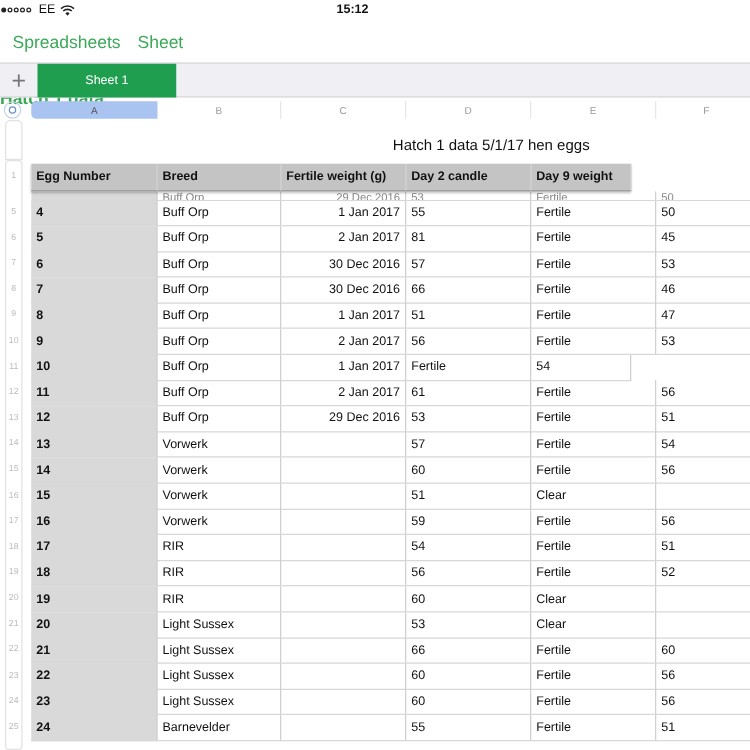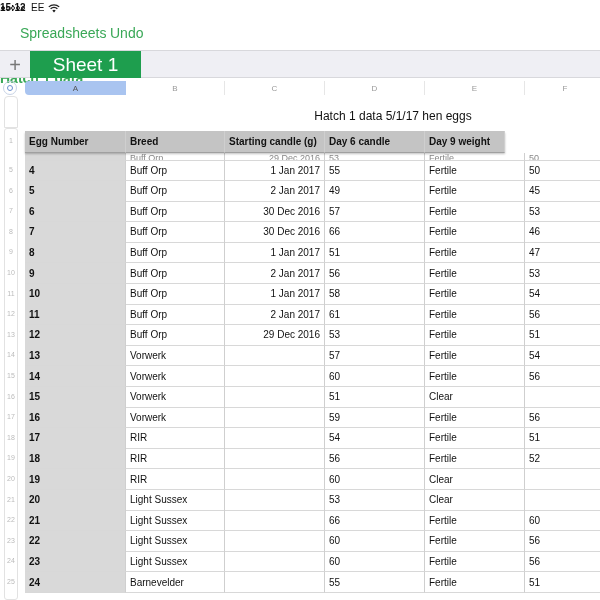--- a/index.html
+++ b/index.html
@@ -4,29 +4,29 @@
 <style>
   * { box-sizing: border-box; margin: 0; padding: 0; }
   html, body { width: 600px; height: 600px; overflow: hidden; background: #fff; font-family: "Liberation Sans", sans-serif; color: #111; }
   .status-bar { position: absolute; left: 0; top: 0; width: 564px; height: 16px; font-size: 10px; }
   .status-left { position: absolute; left: 1px; top: 2px; display: flex; align-items: center; gap: 4px; }
   .signal { display: flex; gap: 1px; align-items: center; }
   .dot { width: 4px; height: 4px; border-radius: 50%; border: 0.8px solid #222; }
   .dot.filled { background: #222; }
   .carrier { font-size: 10px; margin-left: 2px; }
   .wifi { width: 12px; height: 10px; }
-  .clock { position: absolute; left: 0; right: 0; top: 2px; text-align: left; font-size: 10px; font-weight: bold; }
+  .clock { position: absolute; left: 0; right: 0; top: 2px; text-align: center; font-size: 10px; font-weight: bold; }
 
   .nav-bar { position: absolute; left: 0; top: 16px; width: 600px; height: 34px; }
   .nav-btn { position: absolute; top: 9px; font-size: 14px; color: #3aa857; cursor: pointer; }
   .nav-title { position: absolute; left: 0; right: 0; top: 9px; text-align: left; font-size: 14px; font-weight: bold; color: #3aa857; pointer-events: none; margin-top: 45px; }
 
   .tab-bar { position: absolute; left: 0; top: 50px; width: 600px; height: 28px; background: #efeff4; border-top: 1px solid #d8d8dc; border-bottom: 1px solid #d8d8dc; }
   .add-sheet { position: absolute; left: 0; top: 0; width: 30px; height: 28px; display: flex; align-items: center; justify-content: center; font-size: 20px; color: #777; font-weight: 300; }
-  .sheet-tab { position: absolute; left: 30px; top: 0; width: 111px; height: 27px; background: #1e9e4e; color: #fff; font-size: 19px; display: flex; align-items: center; justify-content: center; }
+  .sheet-tab { position: absolute; left: 30px; top: 0; width: 111px; height: 27px; background: #1e9e4e; color: #fff; font-size: 10px; display: flex; align-items: center; justify-content: center; }
 
   .col-header-row { position: absolute; left: 0; top: 79px; width: 600px; height: 18px; }
   .corner-btn { position: absolute; left: 3px; top: 2px; width: 14px; height: 14px; border-radius: 50%; border: 1px solid #c8d3e6; display: flex; align-items: center; justify-content: center; }
   .corner-btn span { width: 6px; height: 6px; border-radius: 50%; border: 1px solid #6d8fcf; }
   .col-letter { position: absolute; top: 2px; height: 14px; font-size: 8px; color: #999; display: flex; align-items: center; justify-content: center; border-right: 1px solid #e6e6e6; }
   .col-letter.selected { background: #a9c4f0; color: #555; border-radius: 4px 0 0 4px; border-right: none; }
 
   .row-gutter { position: absolute; left: 4px; top: 128px; width: 14px; height: 472px; border: 1px solid #e2e2e2; border-radius: 3px; }
   .gutter-top { position: absolute; left: 4px; top: 96px; width: 14px; height: 32px; border: 1px solid #e2e2e2; border-radius: 4px 4px 0 0; }
   .row-num { position: absolute; left: 4px; width: 14px; font-size: 7px; color: #bbb; text-align: center; }
@@ -60,22 +60,22 @@
     <svg class="wifi" viewBox="0 0 12 10">
       <path d="M6 9.5 L4.3 7.6 A2.5 2.5 0 0 1 7.7 7.6 Z" fill="#222"></path>
       <path d="M2.6 5.8 A5 5 0 0 1 9.4 5.8" stroke="#222" stroke-width="1.3" fill="none"></path>
       <path d="M0.8 3.9 A7.6 7.6 0 0 1 11.2 3.9" stroke="#222" stroke-width="1.3" fill="none"></path>
     </svg>
   </div>
   <div class="clock">15:12</div>
 </div>
 
 <div class="nav-bar">
-  <span class="nav-btn" style="left:10px;margin-left:10px;">Spreadsheets</span>
-  <span class="nav-btn" style="left:110px;">Undo</span>
+  <span class="nav-btn" style="left:10px;">Spreadsheets</span>
+  <span class="nav-btn" style="left:110px;">Sheet</span>
   <div class="nav-title">Hatch 1 data</div>
 </div>
 
 <div class="tab-bar">
   <div class="add-sheet">
     <span>+</span>
   </div>
   <div class="sheet-tab">Sheet 1</div>
 </div>
 
@@ -125,38 +125,38 @@
     <div class="cell c0 egg"></div>
     <div class="cell c1">Buff Orp</div>
     <div class="cell c2 right">29 Dec 2016</div>
     <div class="cell c3">53</div>
     <div class="cell c4">Fertile</div>
     <div class="cell c5">50</div>
   </div>
   <div class="grid-row header-row" style="top:0;">
     <div class="cell c0">Egg Number</div>
     <div class="cell c1">Breed</div>
-    <div class="cell c3">Starting candle (g)</div>
-    <div class="cell c4">Day 6 candle</div>
+    <div class="cell c3">Fertile weight (g)</div>
+    <div class="cell c4">Day 2 candle</div>
     <div class="cell c5">Day 9 weight</div>
   </div>
   <div id="body-rows">
       <div class="grid-row" style="top: 29px;">
         <div class="cell c0 egg">4</div>
         <div class="cell c1">Buff Orp</div>
         <div class="cell c2 right">1 Jan 2017</div>
         <div class="cell c3">55</div>
         <div class="cell c4">Fertile</div>
         <div class="cell c5">50</div>
       </div>
       <div class="grid-row" style="top: 49.6px;">
         <div class="cell c0 egg">5</div>
         <div class="cell c1">Buff Orp</div>
         <div class="cell c2 right">2 Jan 2017</div>
-        <div class="cell c3">49</div>
+        <div class="cell c3">81</div>
         <div class="cell c4">Fertile</div>
         <div class="cell c5">45</div>
       </div>
       <div class="grid-row" style="top: 70.2px;">
         <div class="cell c0 egg">6</div>
         <div class="cell c1">Buff Orp</div>
         <div class="cell c2 right">30 Dec 2016</div>
         <div class="cell c3">57</div>
         <div class="cell c4">Fertile</div>
         <div class="cell c5">53</div>
@@ -182,21 +182,20 @@
         <div class="cell c1">Buff Orp</div>
         <div class="cell c2 right">2 Jan 2017</div>
         <div class="cell c3">56</div>
         <div class="cell c4">Fertile</div>
         <div class="cell c5">53</div>
       </div>
       <div class="grid-row" style="top: 152.6px;">
         <div class="cell c0 egg">10</div>
         <div class="cell c1">Buff Orp</div>
         <div class="cell c2 right">1 Jan 2017</div>
-        <div class="cell c3">58</div>
         <div class="cell c4">Fertile</div>
         <div class="cell c5">54</div>
       </div>
       <div class="grid-row" style="top: 173.2px;">
         <div class="cell c0 egg">11</div>
         <div class="cell c1">Buff Orp</div>
         <div class="cell c2 right">2 Jan 2017</div>
         <div class="cell c3">61</div>
         <div class="cell c4">Fertile</div>
         <div class="cell c5">56</div>

